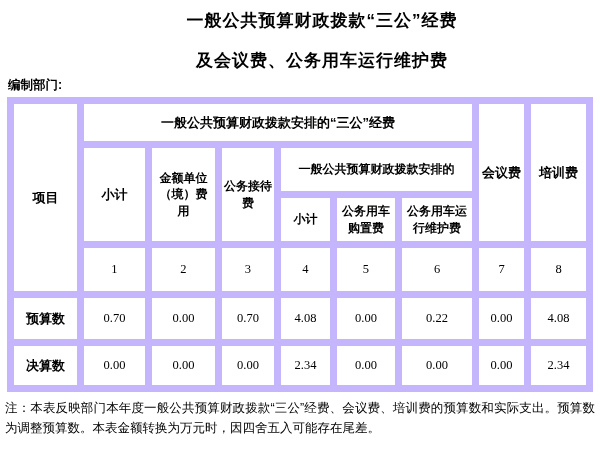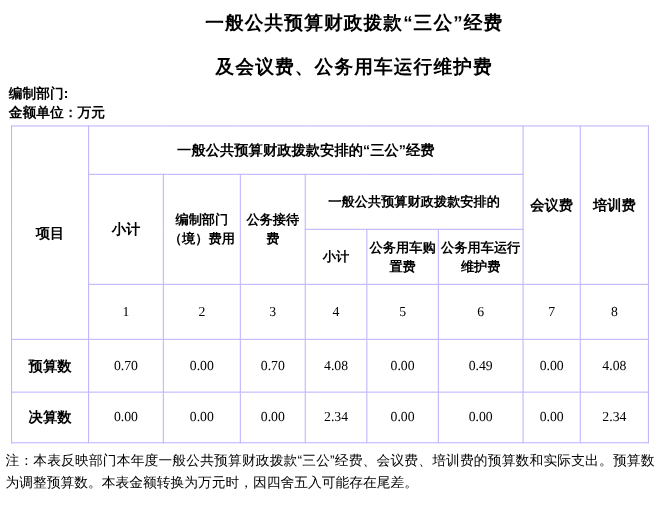--- a/index.html
+++ b/index.html
@@ -35,21 +35,21 @@
     margin: 5px 10px 3px 8px;
     flex-direction: column;
   }
   table {
     border-collapse: collapse;
     table-layout: fixed;
     width: 580px;
     margin: 0 auto;
   }
   th, td {
-    border: 1px solid #c4b5fd;
+    border: 7px solid #c4b5fd;
     text-align: center;
     vertical-align: middle;
     padding: 1px 2px;
     font-size: 12px;
     line-height: 1.35;
     overflow: hidden;
   }
   th { font-weight: bold; }
   .fs13 { font-size: 13px; }
   .r1 { height: 44px; }
@@ -75,21 +75,20 @@
 <body>
 
 <div class="page">
 
   <div class="title">一般公共预算财政拨款“三公”经费</div>
   <div class="title title2">及会议费、公务用车运行维护费</div>
 
 
   <div class="meta-row">
     <span>编制部门:</span>
-    <span>金额单位：万元</span>
   </div>
 
   <table>
     <colgroup>
       <col style="width:70px">
       <col style="width:68px">
       <col style="width:70px">
       <col style="width:59px">
       <col style="width:56px">
       <col style="width:65px">
@@ -99,21 +98,21 @@
     </colgroup>
     <tbody>
         <tr class="r1">
       <th rowspan="4" class="fs13">项目</th>
       <th colspan="6" class="fs13">一般公共预算财政拨款安排的“三公”经费</th>
       <th rowspan="3" class="fs13">会议费</th>
       <th rowspan="3" class="fs13">培训费</th>
     </tr>
     <tr class="r2">
       <th rowspan="2" class="fs13">小计</th>
-      <th rowspan="2">编制部门（境）费用</th>
+      <th rowspan="2">金额单位（境）费用</th>
       <th rowspan="2">公务接待费</th>
       <th colspan="3">一般公共预算财政拨款安排的</th>
     </tr>
     <tr class="r3">
       <th>小计</th>
       <th>公务用车购置费</th>
       <th>公务用车运行维护费</th>
     </tr>
     <tr class="r4">
       <td class="num">1</td>
@@ -125,21 +124,21 @@
       <td class="num">7</td>
       <td class="num">8</td>
     </tr>
     <tr class="r5">
       <th class="fs13">预算数</th>
       <td class="num">0.70</td>
       <td class="num">0.00</td>
       <td class="num">0.70</td>
       <td class="num">4.08</td>
       <td class="num">0.00</td>
-      <td class="num">0.49</td>
+      <td class="num">0.22</td>
       <td class="num">0.00</td>
       <td class="num">4.08</td>
     </tr>
     <tr class="r6">
       <th class="fs13">决算数</th>
       <td class="num">0.00</td>
       <td class="num">0.00</td>
       <td class="num">0.00</td>
       <td class="num">2.34</td>
       <td class="num">0.00</td>

